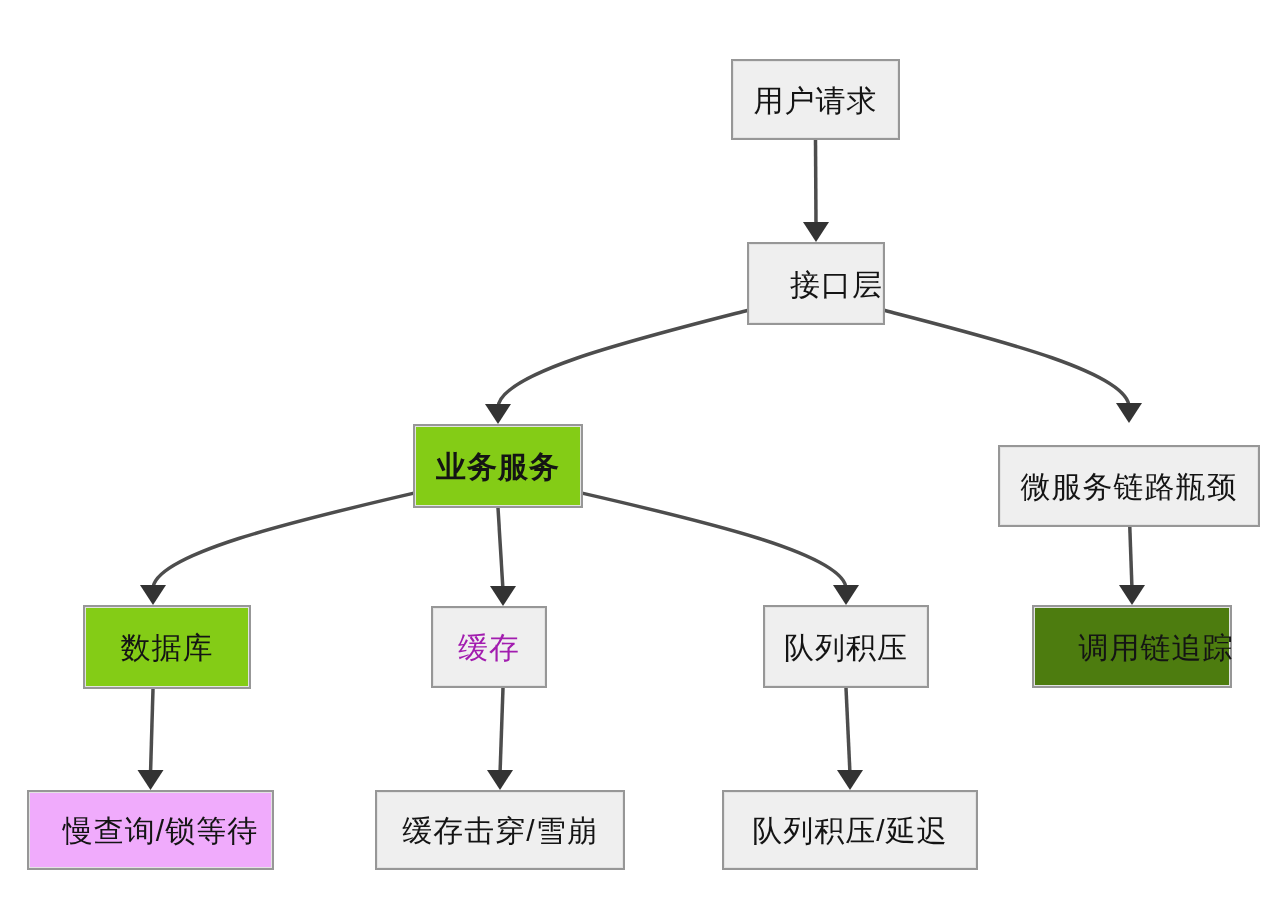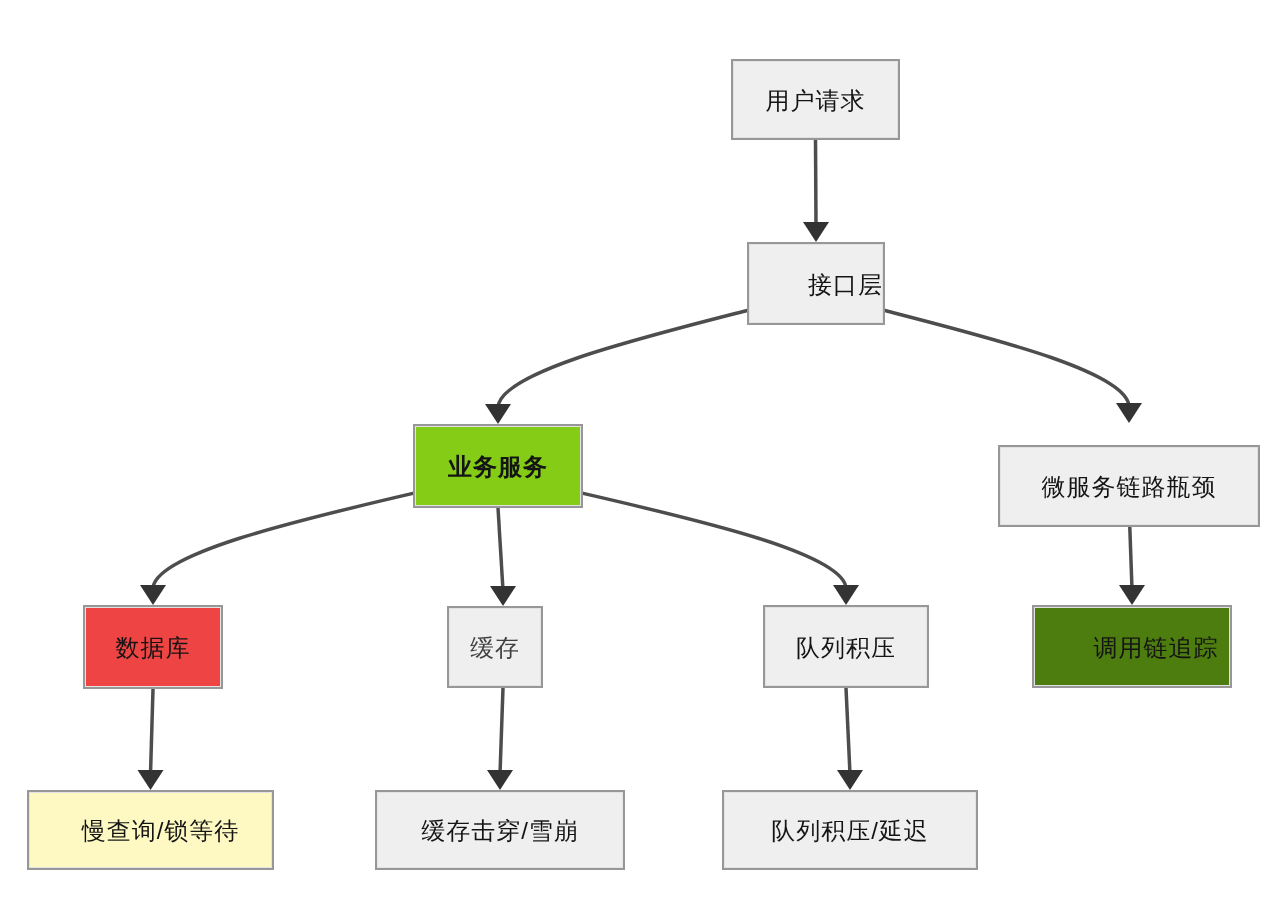--- a/index.html
+++ b/index.html
@@ -25,21 +25,21 @@
   }
   .node {
     position: absolute;
     box-sizing: border-box;
     background: #efefef;
     border: 2px solid #979797;
     display: flex;
     align-items: center;
     justify-content: center;
     color: #141414;
-    font-size: 24px;
+    font-size: 30px;
     line-height: 1;
     letter-spacing: 1px;
     white-space: nowrap;
     box-shadow: inset 0 0 0 1px #e3e3e3;
   }
   .node span {
     display: inline-block;
     transform: translateY(1px);
   }
 </style>
@@ -75,33 +75,33 @@
       </div>
       <div class="node" style="left: 747px; top: 242px; width: 138px; height: 83px; background: rgb(239, 239, 239); border-color: rgb(151, 151, 151); color: rgb(20, 20, 20); justify-content: flex-end;">
         <span>接口层</span>
       </div>
       <div class="node" style="left: 413px; top: 424px; width: 170px; height: 84px; background: #84cc16; border-color: rgb(151, 151, 151); color: rgb(20, 20, 20); font-weight: bold;">
         <span>业务服务</span>
       </div>
       <div class="node" style="left: 998px; top: 423px; width: 262px; height: 82px; background: rgb(239, 239, 239); border-color: rgb(151, 151, 151); color: rgb(20, 20, 20); margin-top: 22px;">
         <span>微服务链路瓶颈</span>
       </div>
-      <div class="node" style="left: 83px; top: 605px; width: 140px; height: 84px; background: #ef4444; border-color: rgb(151, 151, 151); color: rgb(20, 20, 20);">
+      <div class="node" style="left: 83px; top: 605px; width: 168px; height: 84px; background: #84cc16; border-color: rgb(151, 151, 151); color: rgb(20, 20, 20);">
         <span>数据库</span>
       </div>
-      <div class="node" style="left: 447px; top: 606px; width: 96px; height: 82px; background: rgb(239, 239, 239); border-color: rgb(151, 151, 151); color: #404040;">
+      <div class="node" style="left: 431px; top: 606px; width: 116px; height: 82px; background: rgb(239, 239, 239); border-color: rgb(151, 151, 151); color: #a21caf;">
         <span>缓存</span>
       </div>
       <div class="node" style="left: 763px; top: 605px; width: 166px; height: 83px; background: rgb(239, 239, 239); border-color: rgb(151, 151, 151); color: rgb(20, 20, 20);">
         <span>队列积压</span>
       </div>
       <div class="node" style="left: 1032px; top: 605px; width: 200px; height: 83px; background: #4d7c0f; border-color: rgb(151, 151, 151); color: rgb(20, 20, 20); padding-left: 48px;">
         <span>调用链追踪</span>
       </div>
-      <div class="node" style="left: 27px; top: 790px; width: 247px; height: 80px; background: #fef9c3; border-color: rgb(151, 151, 151); color: rgb(20, 20, 20); padding-left: 20px;">
+      <div class="node" style="left: 27px; top: 790px; width: 247px; height: 80px; background: #f0abfc; border-color: rgb(151, 151, 151); color: rgb(20, 20, 20); padding-left: 20px;">
         <span>慢查询/锁等待</span>
       </div>
       <div class="node" style="left: 375px; top: 790px; width: 250px; height: 80px; background: rgb(239, 239, 239); border-color: rgb(151, 151, 151); color: rgb(20, 20, 20);">
         <span>缓存击穿/雪崩</span>
       </div>
       <div class="node" style="left: 722px; top: 790px; width: 256px; height: 80px; background: rgb(239, 239, 239); border-color: rgb(151, 151, 151); color: rgb(20, 20, 20);">
         <span>队列积压/延迟</span>
       </div>
     </div>
 </div>

